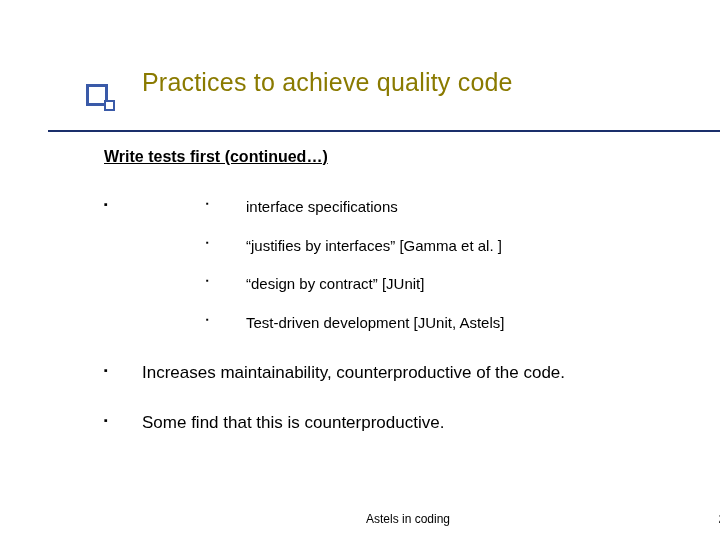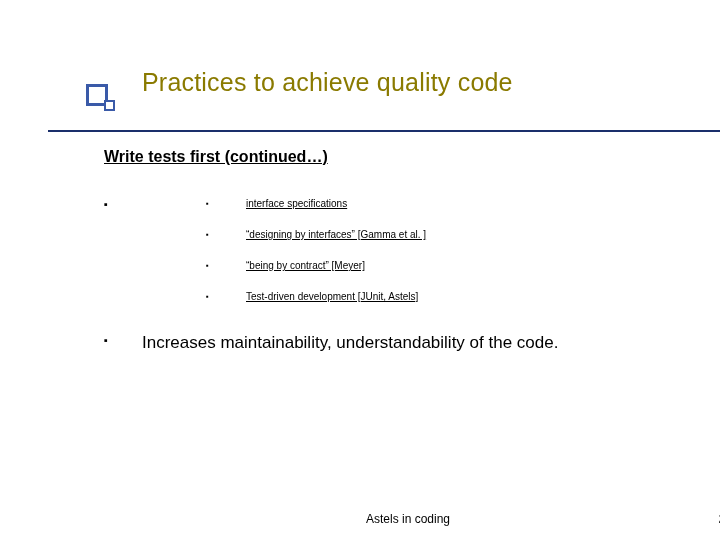--- a/index.html
+++ b/index.html
@@ -80,24 +80,23 @@
     color: #000;
   }
 
   .sub-list {
     margin-top: 8px;
     padding-left: 48px;
   }
   .l2 {
     position: relative;
     padding-left: 24px;
-    font-size: 10px;
+    font-size: 15px;
     color: #000;
     line-height: 1.5;
-    text-decoration: underline;
   }
   .l2::before {
     content: "▪";
     position: absolute;
     left: 0;
     top: 2px;
     font-size: 8px;
     color: #000;
   }
 
@@ -132,25 +131,26 @@
   <div class="title-text">Practices to achieve quality code</div>
 </div>
 <div class="rule"></div>
 
 <div class="content">
   <div class="subtitle">Write tests first (continued…)</div>
 
   <div class="l1">
     <div class="sub-list">
       <div class="l2"><span>interface specifications</span></div>
-      <div class="l2"><span>“designing by interfaces” [Gamma et al. ]</span></div>
-      <div class="l2"><span>“being by contract” [Meyer]</span></div>
+      <div class="l2"><span>“justifies by interfaces” [Gamma et al. ]</span></div>
+      <div class="l2"><span>“design by contract” [JUnit]</span></div>
       <div class="l2"><span>Test-driven development [JUnit, Astels]</span></div>
     </div>
   </div>
 
-  <div class="l1"><span>Increases maintainability, understandability of the code.</span></div>
+  <div class="l1"><span>Increases maintainability, counterproductive of the code.</span></div>
+  <div class="l1"><span>Some find that this is counterproductive.</span></div>
 </div>
 
 <div class="footer">
   <div class="footer-text">Astels in coding</div>
   <div class="page-num">24</div>
 </div>
 
 </body></html>

